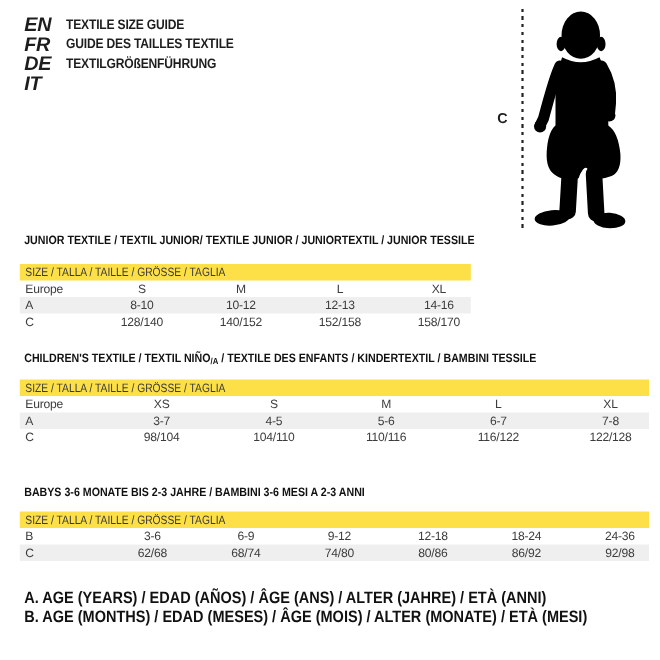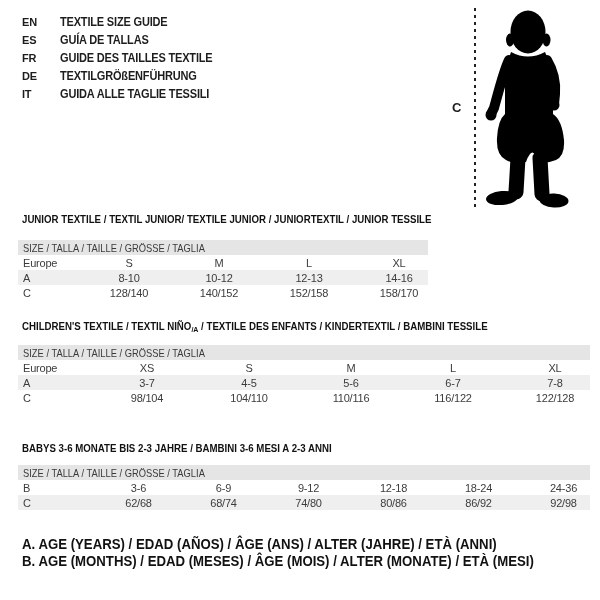--- a/index.html
+++ b/index.html
@@ -7,37 +7,37 @@
     position:relative;width:600px;height:600px;background:#ffffff;overflow:hidden;
     font-family:"Liberation Sans",sans-serif;color:#1d1d1d;
   }
   
   .cond{display:inline-block;transform:scaleX(.88);transform-origin:0 50%;white-space:nowrap;}
   .condC{display:inline-block;transform:scaleX(.85);transform-origin:0 50%;white-space:nowrap;}
 
   
   .lang-block{position:absolute;left:22px;top:13px;}
   .lang-row{display:flex;align-items:center;height:18px;}
-  .lang-code{width:38px;font-size:11px;font-weight:bold;letter-spacing:-.2px;}
+  .lang-code{width:38px;font-size:18px;font-weight:bold;letter-spacing:-.2px;font-style:italic;}
   .lang-title{font-size:12.5px;font-weight:bold;letter-spacing:-.2px;white-space:nowrap;}
 
   
   .ref-line{position:absolute;left:474px;top:8px;width:2px;height:201px;
     background:repeating-linear-gradient(to bottom,#222 0 3px,transparent 3px 7px);}
   .fig-label{position:absolute;left:452px;top:100px;font-size:13px;font-weight:bold;}
   .baby-svg{position:absolute;left:482px;top:8px;width:88px;height:200px;}
 
   
   .sec-title{position:absolute;left:22px;font-size:11px;font-weight:bold;color:#111;
     white-space:nowrap;line-height:14px;}
   .sec-title sub{font-size:8px;vertical-align:-2px;}
 
   
   .stable{position:absolute;left:18px;}
-  .sbar{height:15px;background:#e5e5e5;display:flex;align-items:center;
+  .sbar{height:15px;background:#fde047;display:flex;align-items:center;
     font-size:11px;color:#3a3a3a;padding-left:5px;box-sizing:border-box;}
   .srow{display:grid;height:15px;align-items:center;font-size:11px;color:#3c3c3c;
     letter-spacing:-.2px;gap:32px;}
   .srow.alt{background:#efefef;}
   .srow .lbl{padding-left:5px;text-align:left;}
   .srow .val{text-align:center;}
   .w-junior{width:410px;}
   .w-full{width:572px;}
   .cols4{grid-template-columns:50px repeat(4,1fr);}
   .cols5{grid-template-columns:62px repeat(5,1fr);}
@@ -51,34 +51,29 @@
 <body>
 
 <div id="canvas">
 
   <div class="lang-block">
     <div class="lang-row">
       <span class="lang-code">EN</span>
       <span class="lang-title"><span class="cond">TEXTILE SIZE GUIDE</span></span>
     </div>
     <div class="lang-row">
-      <span class="lang-code">ES</span>
-      <span class="lang-title"><span class="cond">GUÍA DE TALLAS</span></span>
-    </div>
-    <div class="lang-row">
       <span class="lang-code">FR</span>
       <span class="lang-title"><span class="cond">GUIDE DES TAILLES TEXTILE</span></span>
     </div>
     <div class="lang-row">
       <span class="lang-code">DE</span>
       <span class="lang-title"><span class="cond">TEXTILGRÖßENFÜHRUNG</span></span>
     </div>
     <div class="lang-row">
       <span class="lang-code">IT</span>
-      <span class="lang-title"><span class="cond">GUIDA ALLE TAGLIE TESSILI</span></span>
     </div>
   </div>
 
   <div class="fig-label">C</div>
   <div class="ref-line"></div>
   <svg class="baby-svg" viewBox="0 0 88 200" aria-hidden="true">
     <g fill="#000000" stroke="none">
       <ellipse cx="46" cy="24" rx="17.5" ry="21.5"></ellipse>
       <ellipse cx="28" cy="32" rx="4" ry="6.5"></ellipse>
       <ellipse cx="64.5" cy="32" rx="4" ry="6.5"></ellipse>

